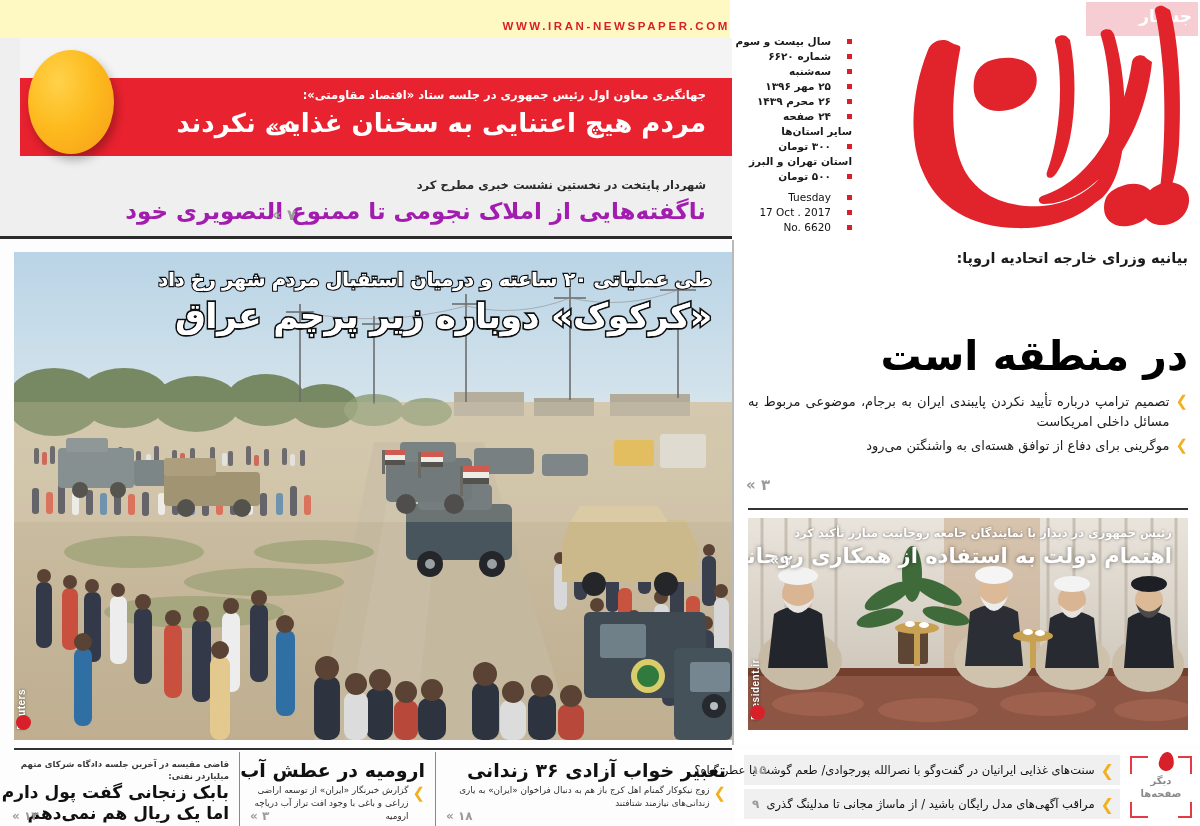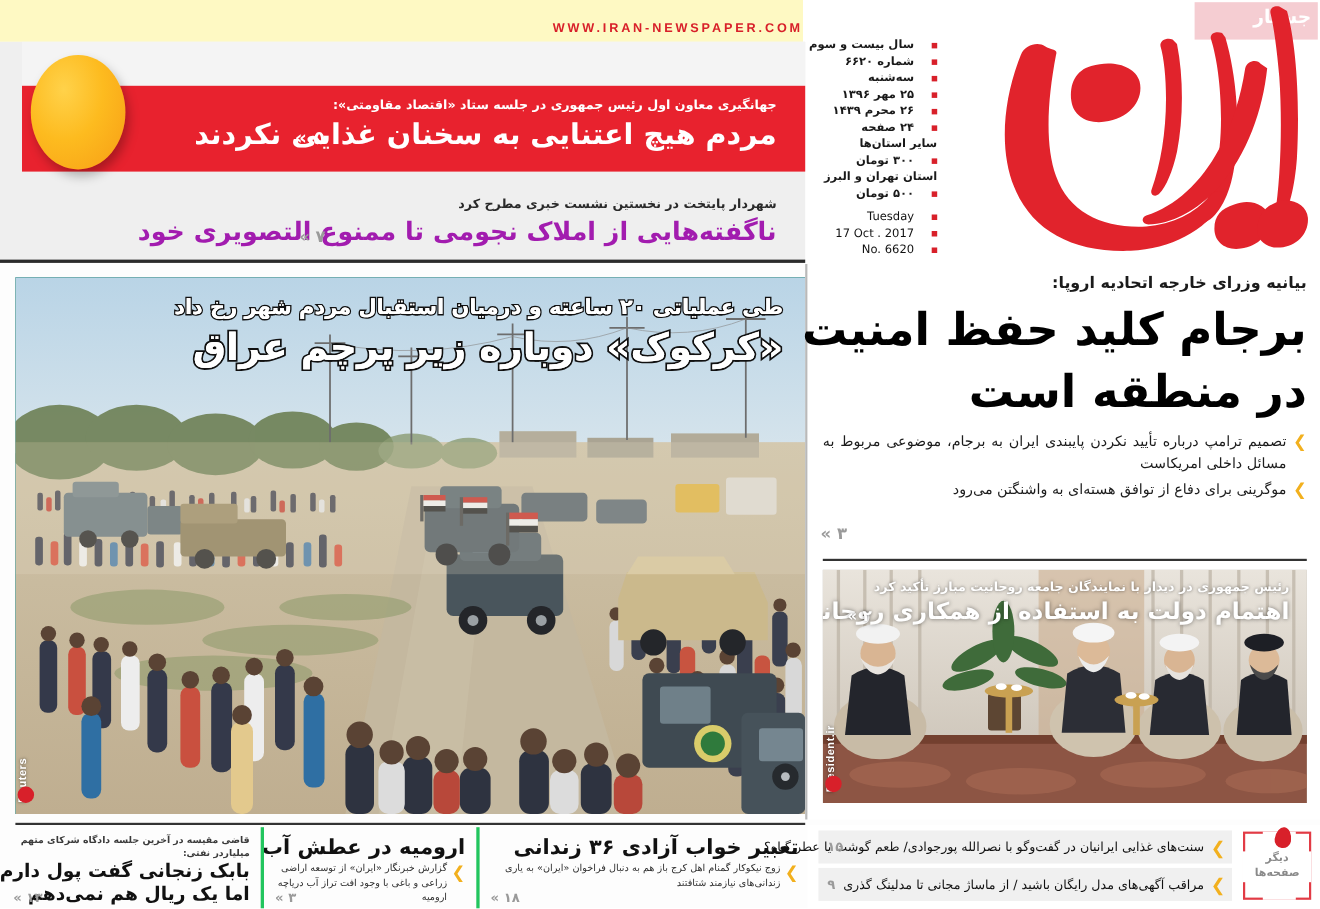--- a/index.html
+++ b/index.html
@@ -262,21 +262,21 @@
     position: absolute; left: 14px; top: 748px; width: 718px; height: 2px;
     background: #333;
   }
   .bottom-left {
     position: absolute; left: 0; top: 752px; width: 736px; height: 74px;
     display: flex; direction: rtl;
   }
   .bcell {
     position: relative; padding: 6px 10px 0 10px; height: 74px;
   }
-  .bcell + .bcell { border-right: 3px solid #22c55e; }
+  .bcell + .bcell { border-right: 1px solid #22c55e; }
   .bkicker {
     font-size: 8.5px; color: #3a3a3a; line-height: 12px; font-weight: bold;
     font-family: "DejaVu Sans", sans-serif;
   }
   .bhead {
     font-size: 19px; font-weight: bold; color: #111; line-height: 24px;
     letter-spacing: -0.4px; white-space: nowrap;
     font-family: "DejaVu Sans", sans-serif;
   }
   .bhead.two { font-size: 17px; line-height: 21px; }
@@ -758,21 +758,20 @@
     <div class="mp-head-top">«کرکوک» دوباره زیر پرچم عراق</div>
 
     <div class="credit-dot"></div>
     <div class="credit-v">Reuters</div>
   </div>
 
   <div class="rightcol">
     <div class="vrule"></div>
 
     <div class="jcpoa-kicker">بیانیه وزرای خارجه اتحادیه اروپا:</div>
-    <div class="jcpoa-h1">برجام کلید حفظ امنیت</div>
     <div class="jcpoa-h2">در منطقه است</div>
 
     <div class="bullets">
       <div class="bullet">
         <span class="chev">❯</span>
         <span>تصمیم ترامپ درباره تأیید نکردن پایبندی ایران به برجام، موضوعی مربوط به مسائل داخلی امریکاست</span>
       </div>
       <div class="bullet">
         <span class="chev">❯</span>
         <span>موگرینی برای دفاع از توافق هسته‌ای به واشنگتن می‌رود</span>

